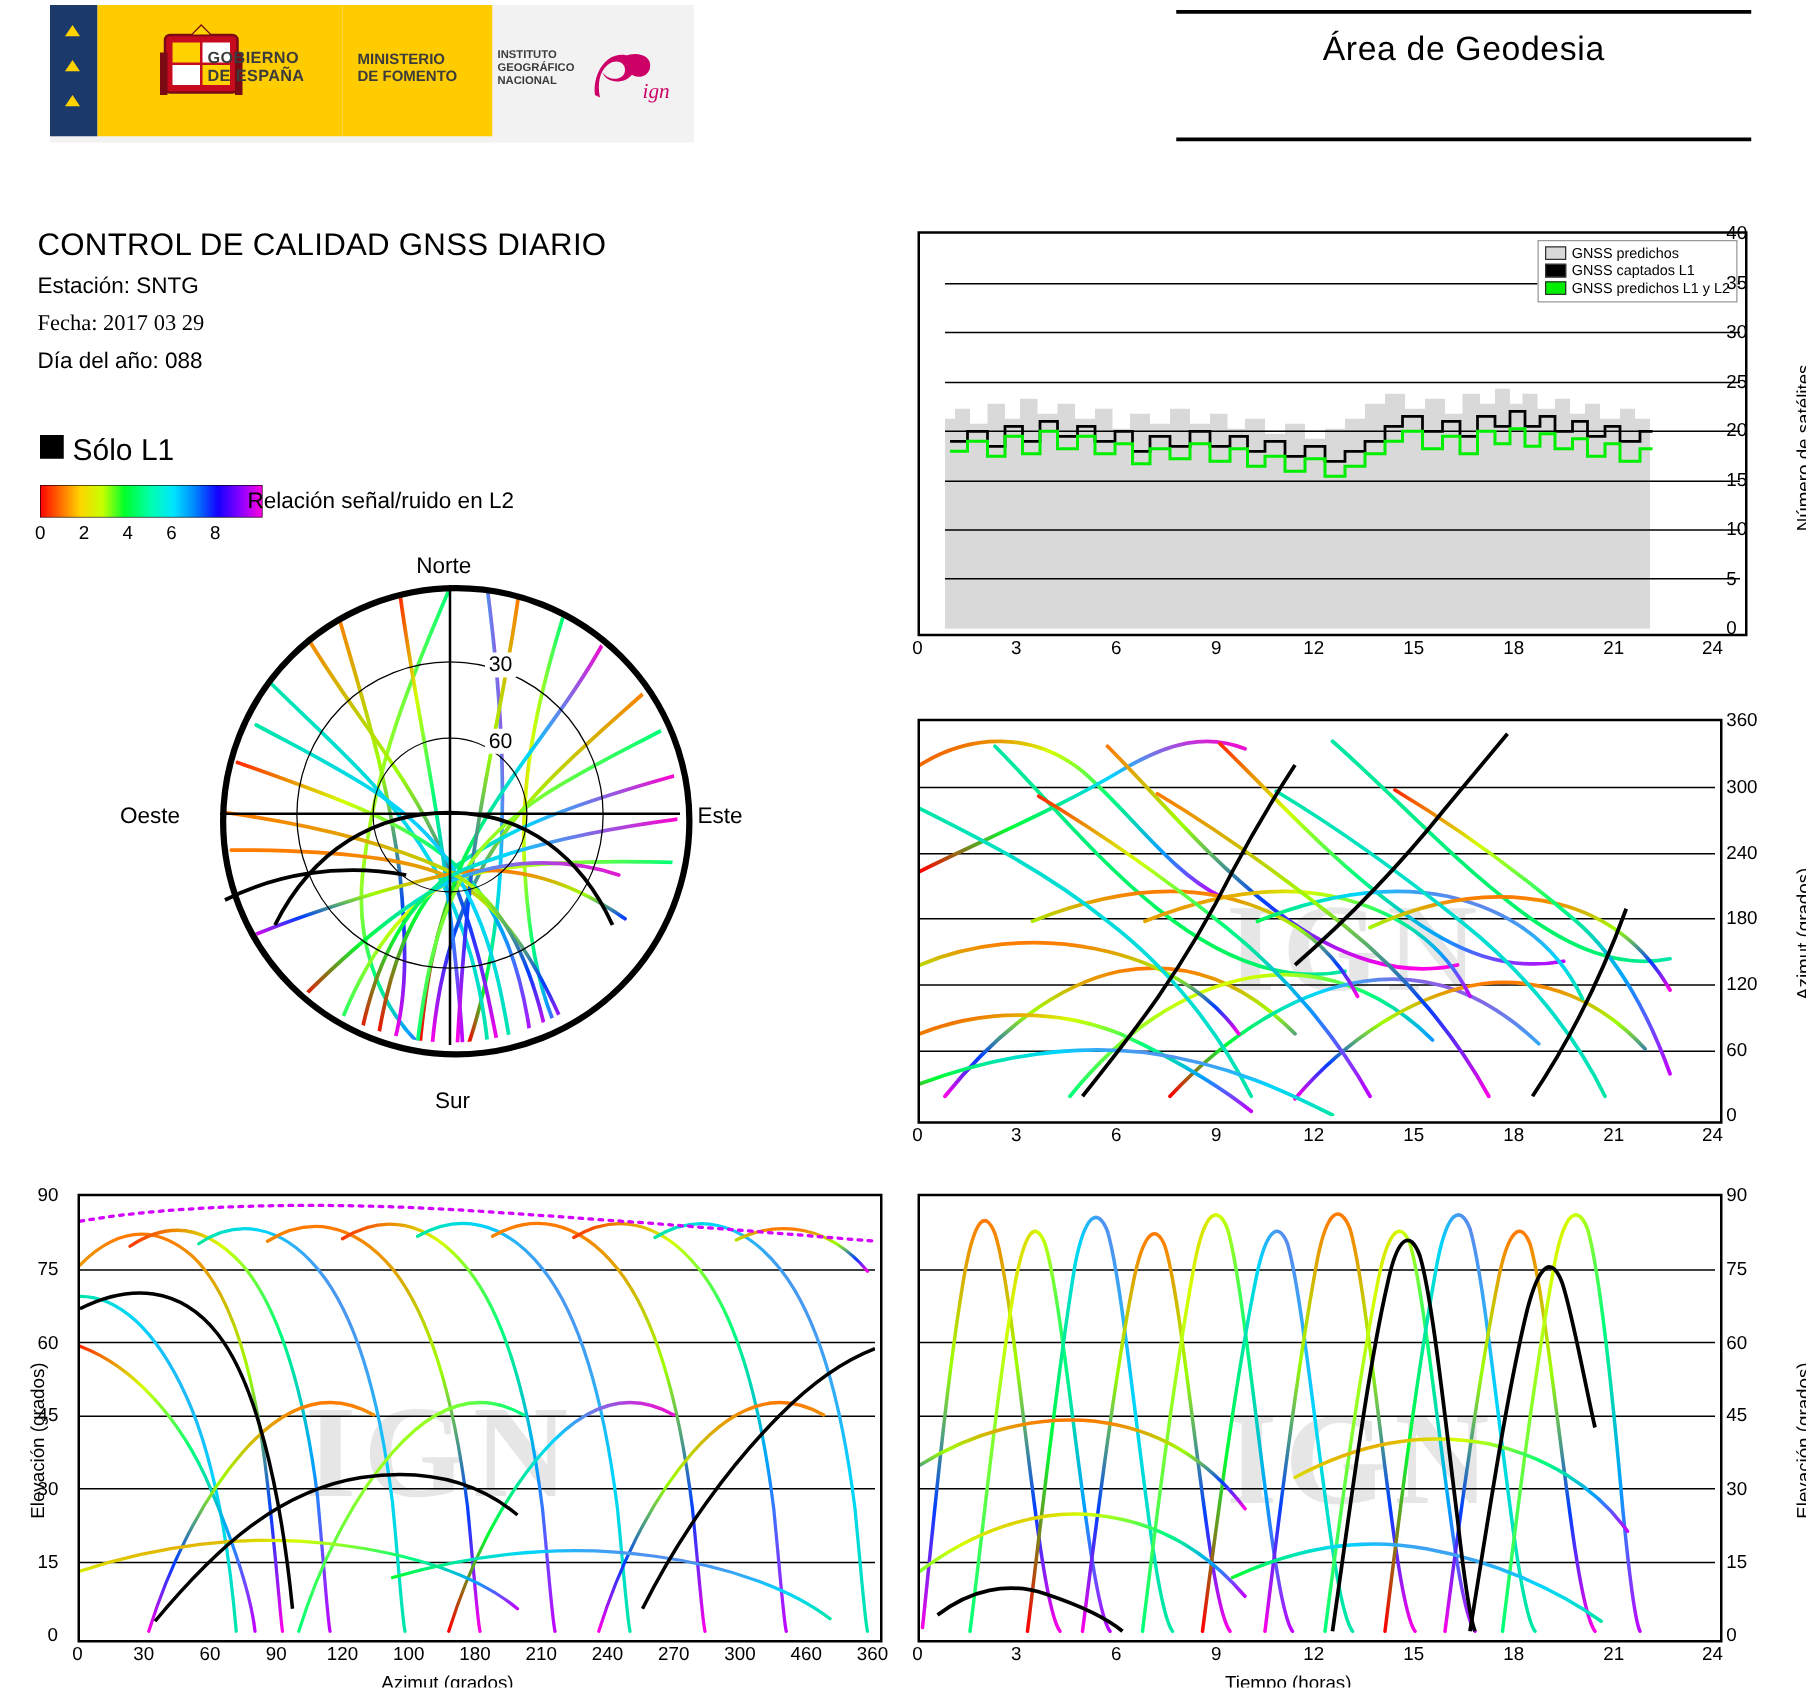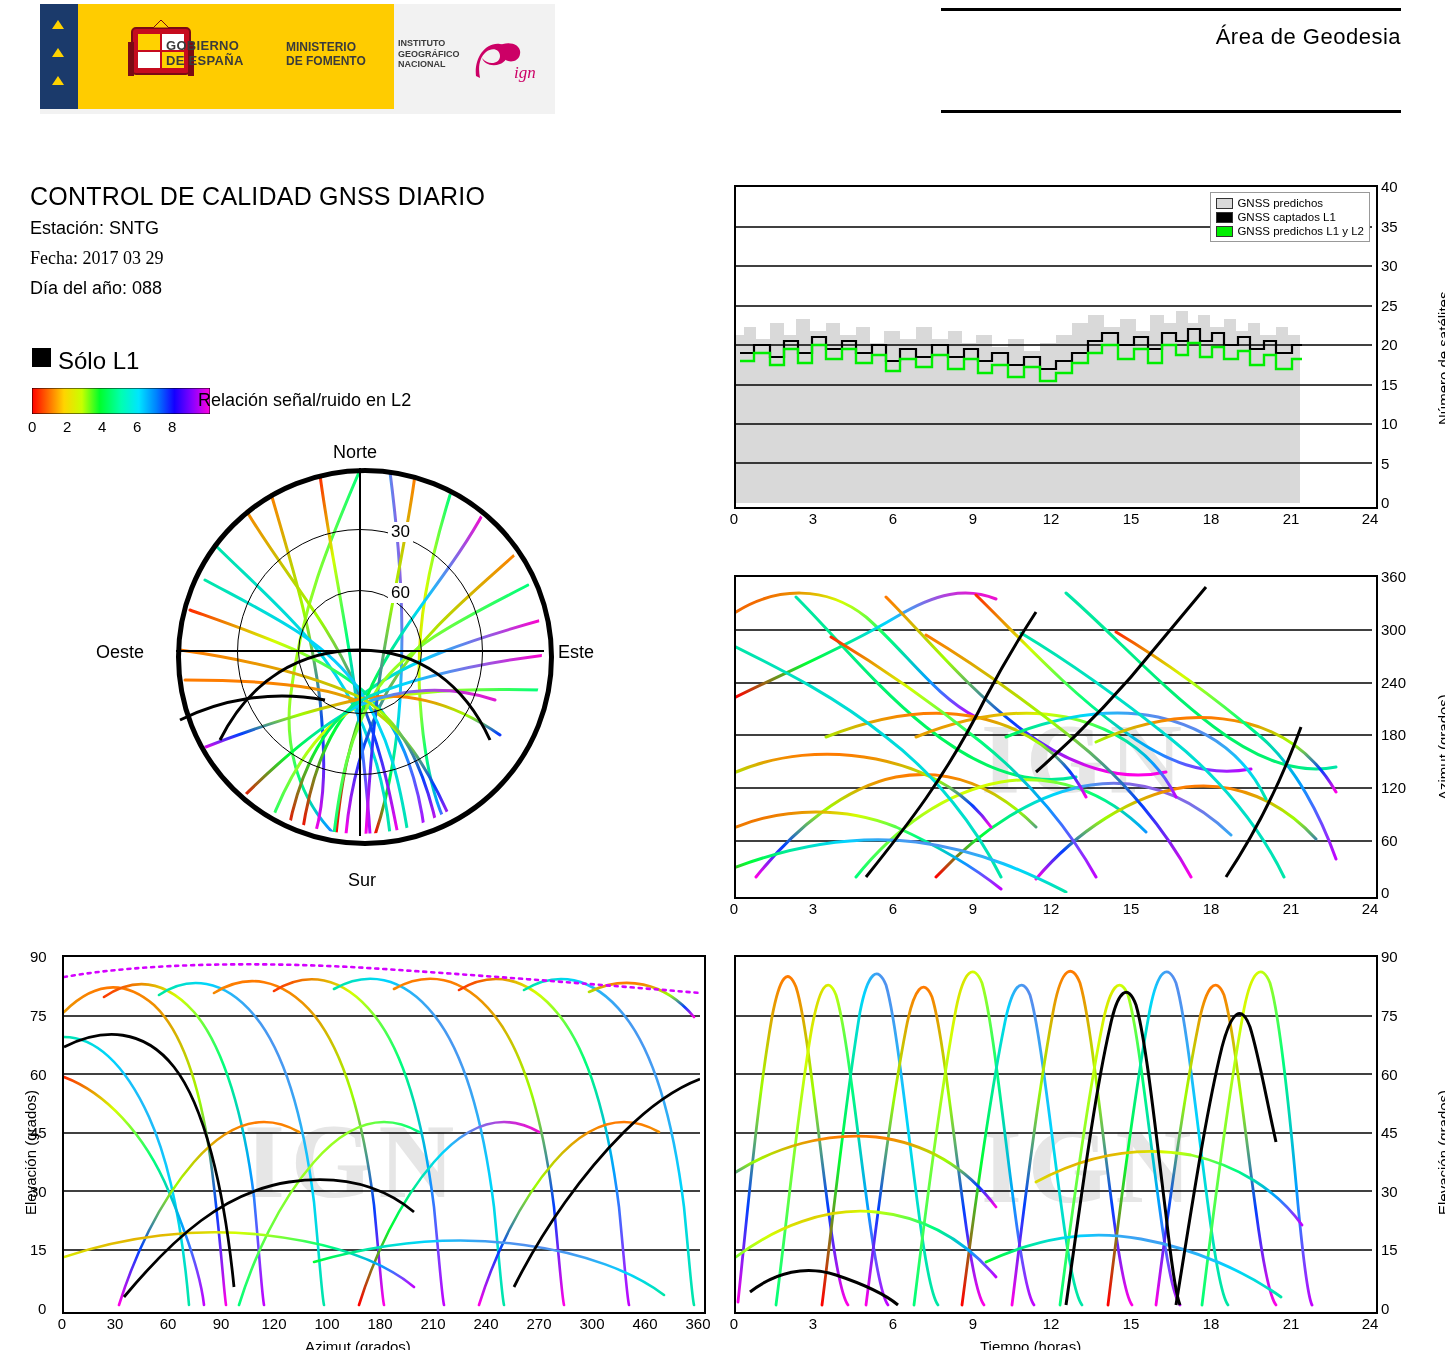--- a/index.html
+++ b/index.html
@@ -14,21 +14,21 @@
   #yellow-block{left:78px;top:4px;width:196px;height:105px;background:#ffcc00;}
   #coat{position:absolute;left:46px;top:14px;width:74px;height:72px;}
   #gob-text{left:166px;top:38px;width:110px;font-size:13px;font-weight:bold;color:#3b3b3b;line-height:15px;letter-spacing:.3px;}
   #min-block{left:274px;top:4px;width:120px;height:105px;background:#ffcc00;}
   #min-text{left:286px;top:40px;width:110px;font-size:12px;font-weight:bold;color:#3b3b3b;line-height:14px;}
   #ign-block{left:394px;top:4px;width:161px;height:105px;background:#f2f2f2;}
   #ign-text{left:398px;top:38px;width:70px;font-size:9px;font-weight:bold;color:#3b3b3b;line-height:10.5px;}
   #ign-mark{left:470px;top:38px;width:80px;height:45px;}
   #title-rule-top{left:941px;top:8px;width:460px;height:3px;background:#000;}
   #title-rule-bottom{left:941px;top:110px;width:460px;height:3px;background:#000;}
-  #area-title{left:941px;top:24px;width:460px;text-align:right;font-size:22px;letter-spacing:.5px;}
+  #area-title{left:941px;top:24px;width:460px;text-align:center;font-size:27px;letter-spacing:.5px;}
   #area-sub{left:941px;top:62px;width:460px;text-align:center;font-size:16px;}
 
   
   #doc-title{left:30px;top:182px;font-size:25px;letter-spacing:.2px;}
   #info-station{left:30px;top:218px;font-size:18px;}
   #info-date{left:30px;top:248px;font-size:18px;font-family:Liberation Serif, serif;}
   #info-doy{left:30px;top:278px;font-size:18px;}
 
   #l1-swatch{left:32px;top:348px;width:19px;height:19px;background:#000;}
   #l1-label{left:58px;top:347px;font-size:24px;}
@@ -201,21 +201,21 @@
 
   <div class="abs" id="sky-circle"></div>
   <div class="abs" id="sky-c30"></div>
   <div class="abs" id="sky-c60"></div>
   <div class="abs" id="sky-vline"></div>
   <div class="abs" id="sky-hline"></div>
   <div class="sky-ring-lab" style="left:238px;top:72px;">30</div>
   <div class="sky-ring-lab" style="left:238px;top:133px;">60</div>
 </div>
 
-<div class="plot-frame" id="plot-sat" style="left:734px;top:185px;width:640px;height:320px;">
+<div class="plot-frame" id="plot-sat" style="left:734px;top:185px;width:640px;height:320px;padding-left:20px;">
   <svg width="636" height="316" viewBox="0 0 636 316" preserveAspectRatio="none">
     <text class="wmsvg" x="245" y="250" font-family="Liberation Serif, serif" font-size="100" font-weight="bold" fill="#e6e6e6" letter-spacing="6">IGN</text>
 
     <path d="M0 316 L0 148 L8 148 L8 140 L20 140 L20 152 L34 152 L34 136 L48 136 L48 148 L60 148 L60 132 L74 132 L74 144 L90 144 L90 136 L104 136 L104 148 L120 148 L120 140 L134 140 L134 156 L148 156 L148 144 L164 144 L164 152 L180 152 L180 140 L196 140 L196 152 L212 152 L212 144 L226 144 L226 156 L240 156 L240 148 L256 148 L256 160 L272 160 L272 152 L288 152 L288 164 L304 164 L304 156 L320 156 L320 148 L336 148 L336 136 L352 136 L352 128 L368 128 L368 140 L384 140 L384 132 L400 132 L400 144 L414 144 L414 128 L428 128 L428 136 L440 136 L440 124 L452 124 L452 136 L462 136 L462 128 L474 128 L474 140 L488 140 L488 132 L500 132 L500 144 L512 144 L512 136 L524 136 L524 148 L540 148 L540 140 L552 140 L552 148 L564 148 L564 316 Z" fill="#d9d9d9"></path>
 
     <g stroke="#000" stroke-width="1.3">
       <line x1="0" y1="276" x2="636" y2="276"></line>
       <line x1="0" y1="237" x2="636" y2="237"></line>
       <line x1="0" y1="198" x2="636" y2="198"></line>
       <line x1="0" y1="158" x2="636" y2="158"></line>

